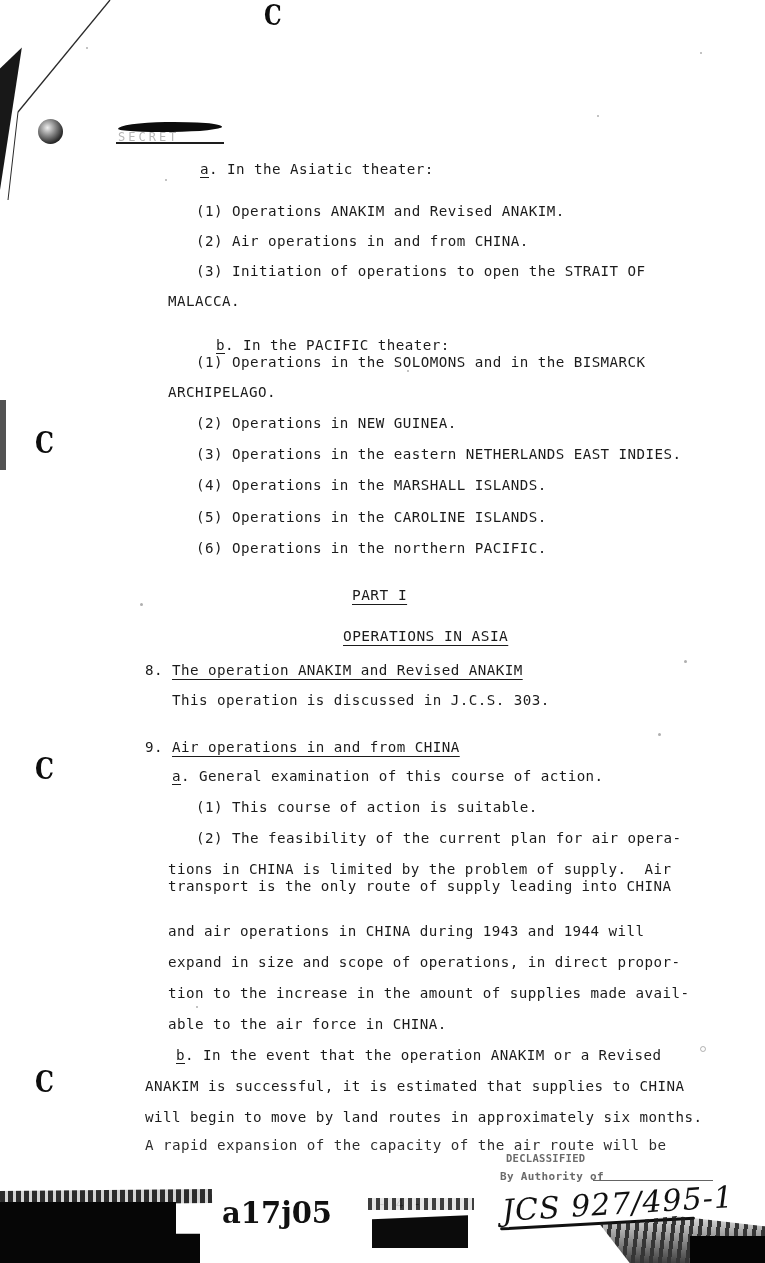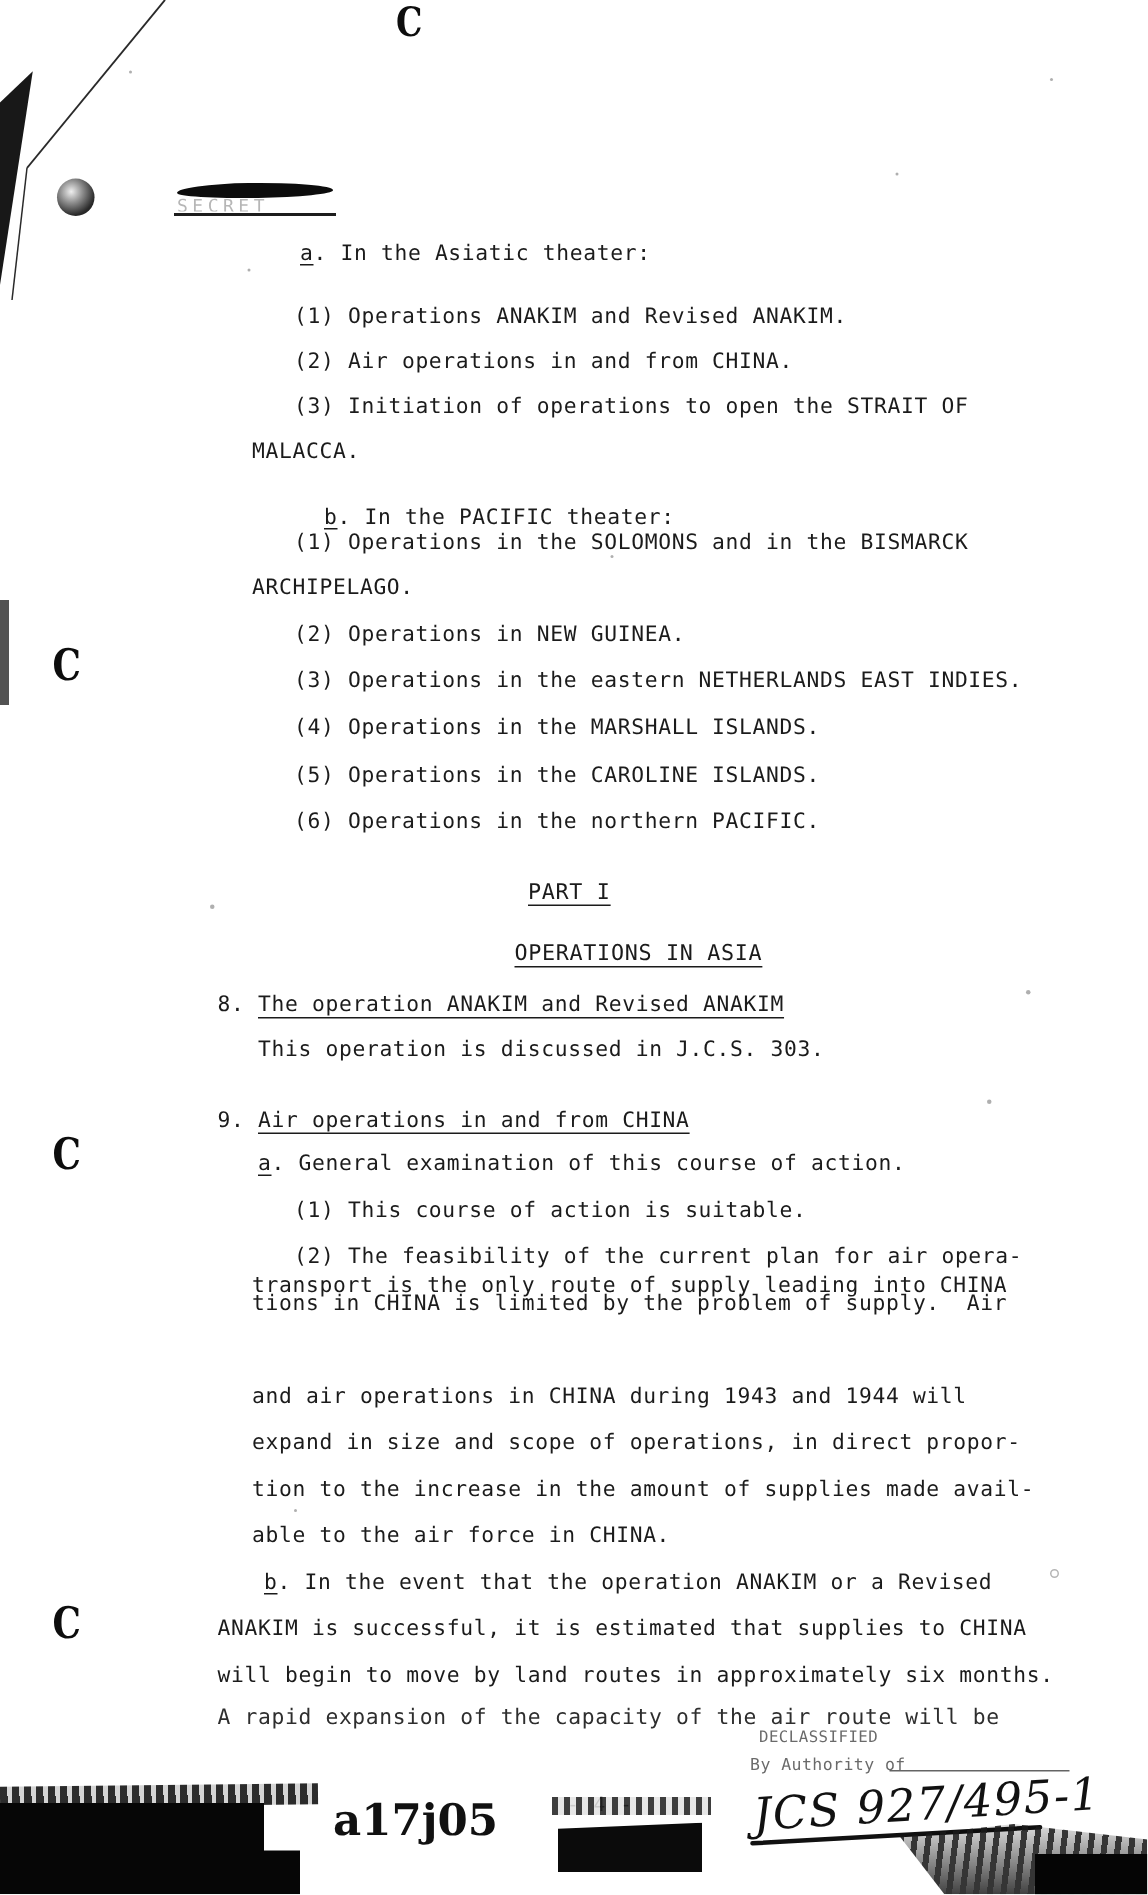--- a/index.html
+++ b/index.html
@@ -108,20 +108,21 @@
     text-underline-offset: 3.5px;
   }
 
   
   .stamp {
     position: absolute;
     white-space: pre;
     font-family: "DejaVu Sans Mono", "Liberation Mono", monospace;
     color: #4a4a4a;
     opacity: .82;
+    font-weight: bold;
   }
   .stamp-line {
     position: absolute;
     background: #3d3d3d;
     opacity: .8;
     height: 1px;
   }
   .handwriting {
     position: absolute;
     white-space: pre;
@@ -249,21 +250,21 @@
     <div class="line" style="left:172px; top:693px;">This operation is discussed in J.C.S. 303.</div>
 
     <div class="line" style="left:145px; top:740px;">9.</div>
     <div class="line heading" style="left:172px; top:740px;">Air operations in and from CHINA</div>
 
     <div class="line" style="left:172px; top:769px;"><span class="u">a</span><span>. General examination of this course of action.</span></div>
 
     <div class="line" style="left:196px; top:800px;">(1) This course of action is suitable.</div>
     <div class="line" style="left:196px; top:831px;">(2) The feasibility of the current plan for air opera-</div>
     <div class="line" style="left:168px; top:862px;">tions in CHINA is limited by the problem of supply.  Air</div>
-    <div class="line" style="left:168px; top:850px;">transport is the only route of supply leading into CHINA</div>
+    <div class="line" style="left:168px; top:879px;">transport is the only route of supply leading into CHINA</div>
     <div class="line" style="left:168px; top:924px;">and air operations in CHINA during 1943 and 1944 will</div>
     <div class="line" style="left:168px; top:955px;">expand in size and scope of operations, in direct propor-</div>
     <div class="line" style="left:168px; top:986px;">tion to the increase in the amount of supplies made avail-</div>
     <div class="line" style="left:168px; top:1017px;">able to the air force in CHINA.</div>
 
     <div class="line" style="left:176px; top:1048px;"><span class="u">b</span><span>. In the event that the operation ANAKIM or a Revised</span></div>
 
     <div class="line" style="left:145px; top:1079px;">ANAKIM is successful, it is estimated that supplies to CHINA</div>
     <div class="line" style="left:145px; top:1110px;">will begin to move by land routes in approximately six months.</div>
     <div class="line faint" style="left:145px; top:1138px;">A rapid expansion of the capacity of the air route will be</div>

